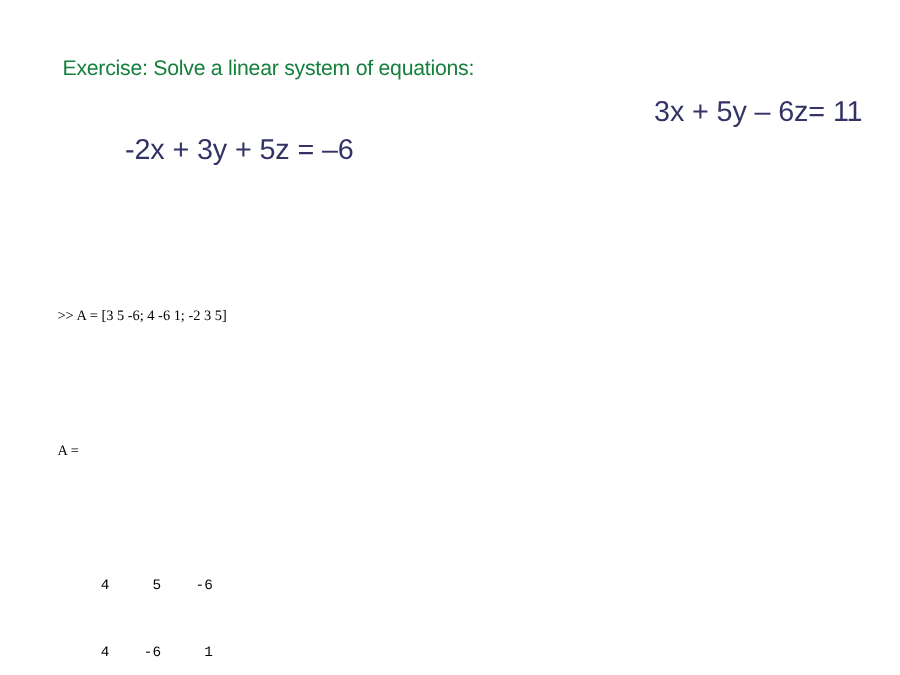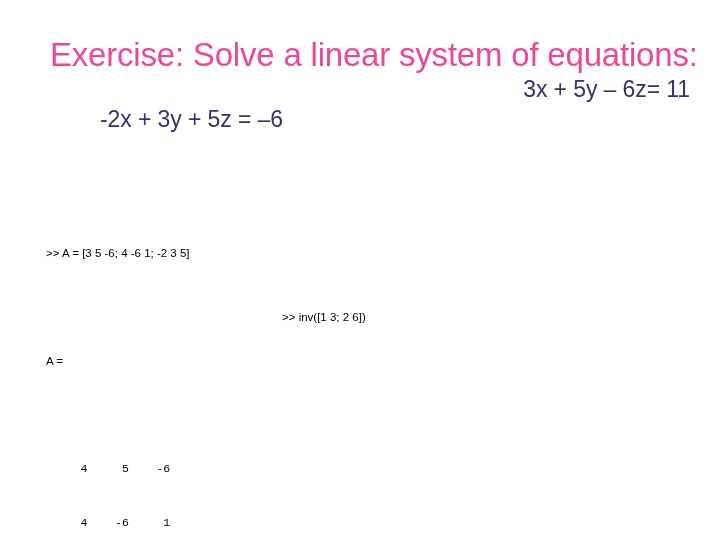--- a/index.html
+++ b/index.html
@@ -25,24 +25,24 @@
   .heading-block {
     position: absolute;
     left: 50px;
     top: 40px;
     width: 640px;
     color: #333366;
   }
 
   .slide-title {
     font-family: "Liberation Sans", sans-serif;
-    font-size: 33px;
+    font-size: 17px;
     font-weight: normal;
     letter-spacing: -0.2px;
-    color: #ec4899;
+    color: #15803d;
     line-height: 30px;
     margin: 0;
     white-space: pre;
   }
 
   .equations {
     margin-top: 4px;
     padding-left: 50px;
   }
 
@@ -75,21 +75,21 @@
     top: 208px;
   }
 
   .console-right {
     left: 282px;
     top: 272px;
   }
 
   .console-line {
     white-space: pre;
-    font-family: Liberation Sans, sans-serif;
+    font-family: Liberation Serif, serif;
     min-height: 18px;
   }
 
   .console-line.blank {
     height: 18px;
   }
 
   .matrix-row {
     white-space: pre;
     font-family: "Liberation Mono", "DejaVu Sans Mono", monospace;
@@ -121,20 +121,19 @@
     
     
     
     
     
     
     
   </div>
 
   <div class="console console-right">
-    <div class="console-line">&gt;&gt; inv([1 3; 2 6])</div>
     <div class="console-line blank"></div>
     <div class="console-line blank"></div>
     
     
   </div>
 
 </div>
 
 </body></html>

